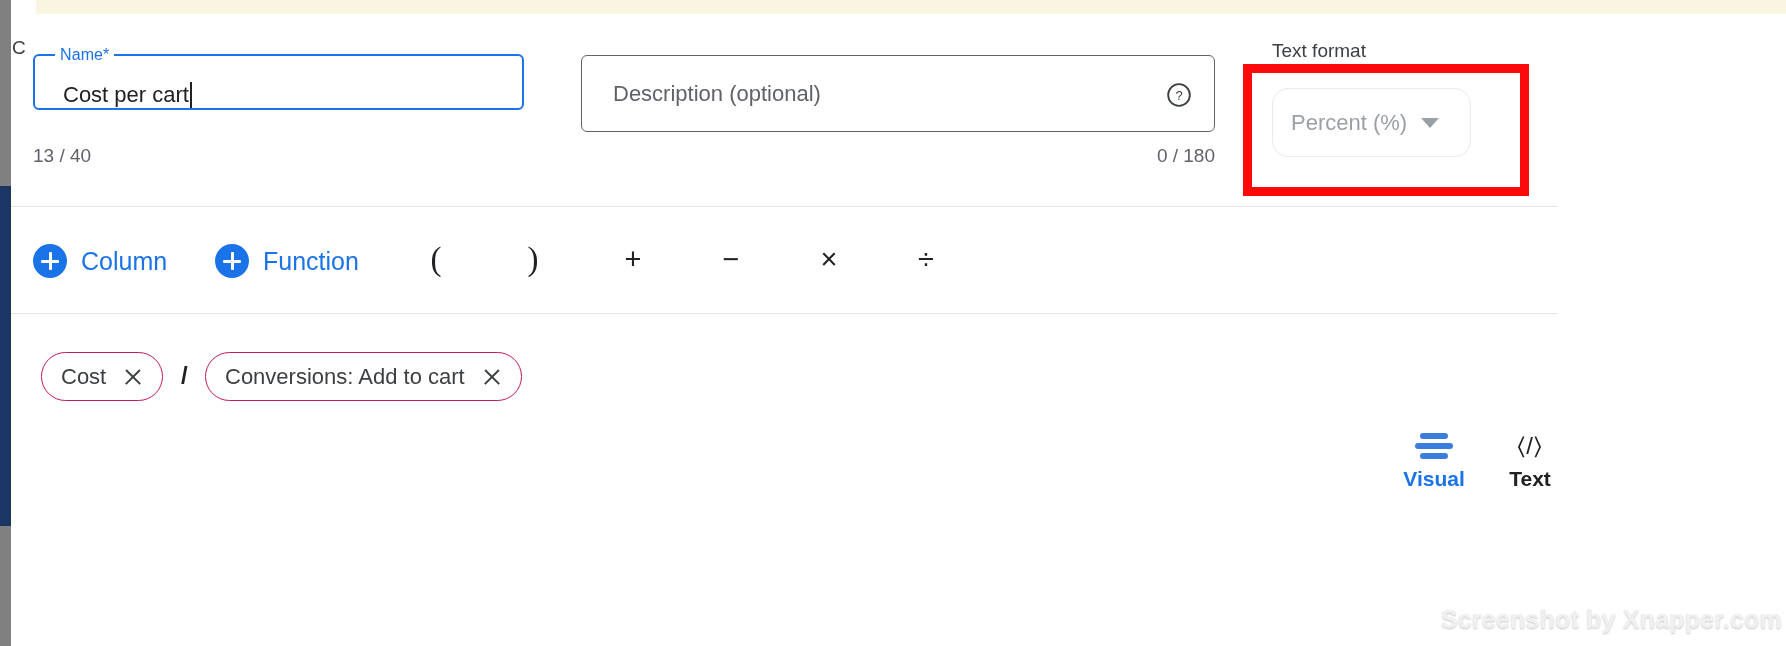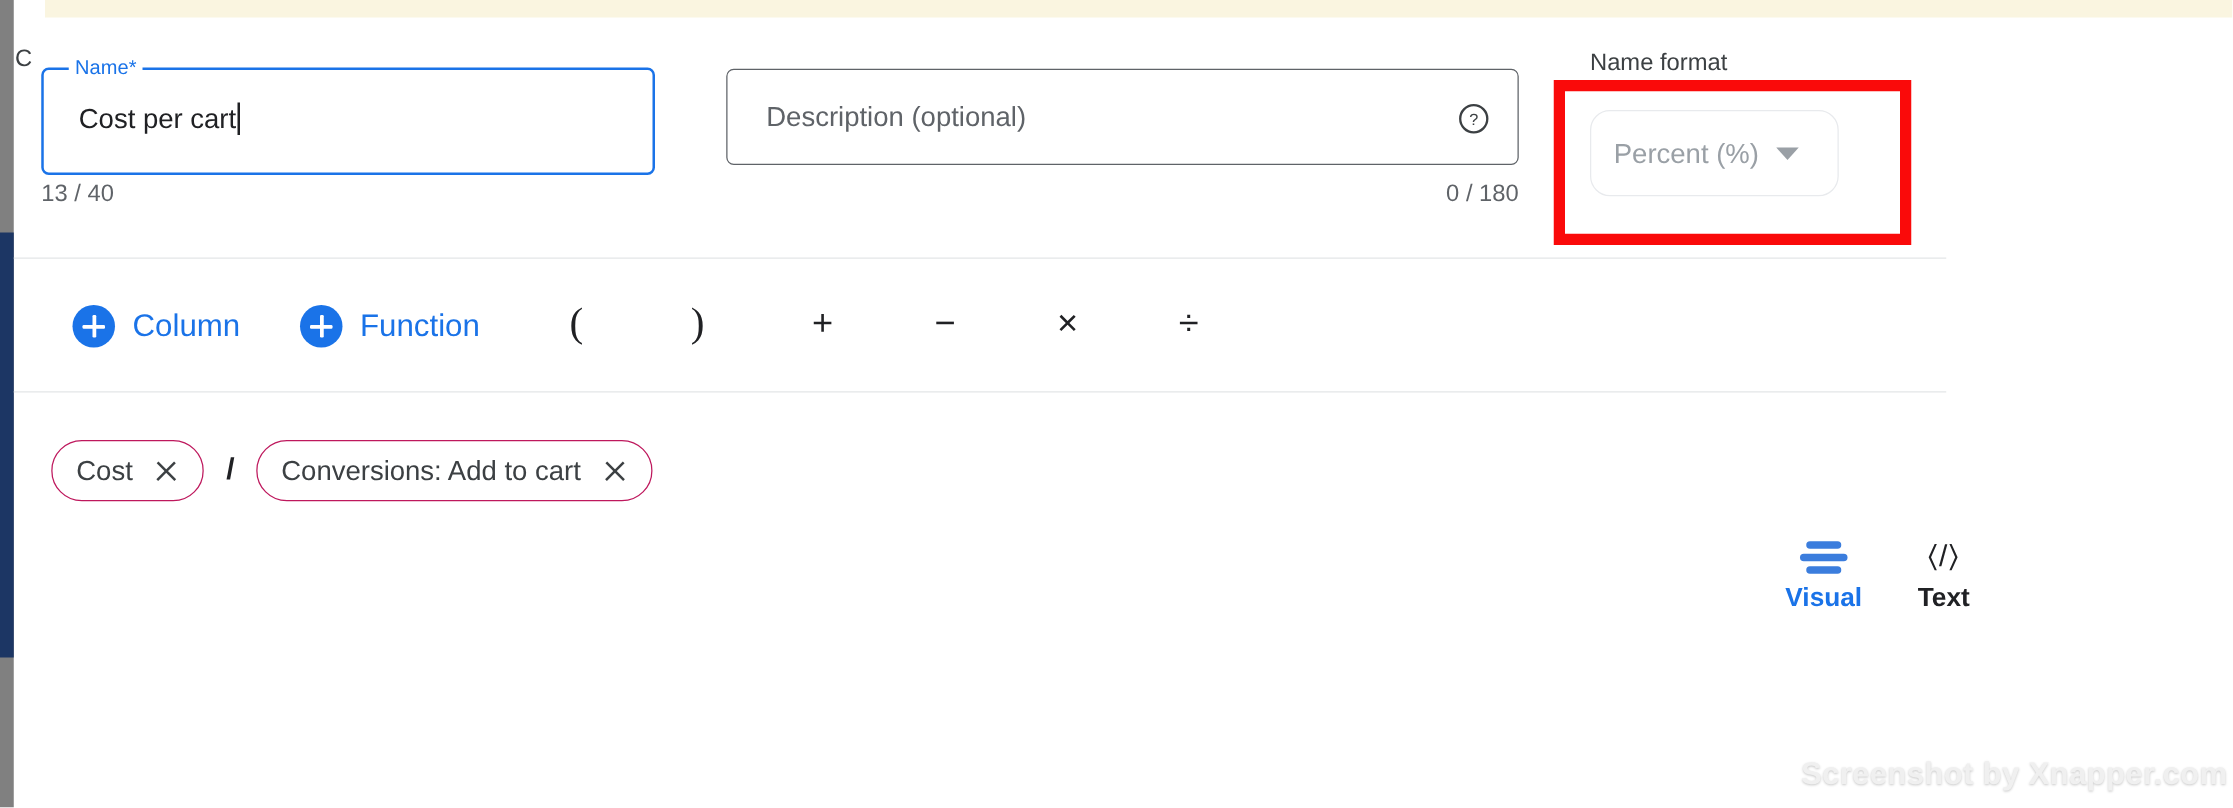--- a/index.html
+++ b/index.html
@@ -68,21 +68,21 @@
   .form-row {
     position: absolute;
     left: 0; top: 28px;
     width: 1786px; height: 150px;
   }
 
   
   .name-field {
     position: absolute;
     left: 33px; top: 26px;
-    width: 491px; height: 86px;
+    width: 491px; height: 56px;
     border: 2px solid #1a73e8;
     border-radius: 6px;
     background: #ffffff;
   }
   .name-legend {
     position: absolute;
     left: 20px; top: -11px;
     padding: 0 5px;
     background: #ffffff;
     color: #1a73e8;
@@ -196,21 +196,21 @@
     width: 1546px; height: 1px;
     background: #e4e6e8;
   }
   .divider.d1 { top: 206px; }
   .divider.d2 { top: 313px; }
 
   
   .toolbar {
     position: absolute;
     left: 0; top: 207px;
-    width: 1558px; height: 106px; margin-left: 25px;
+    width: 1558px; height: 106px;
   }
   .tb-item {
     position: absolute;
     display: flex;
     align-items: center;
     height: 44px;
     top: 32px;
     white-space: nowrap;
   }
   .plus-circle {
@@ -384,21 +384,21 @@
       <div class="desc-placeholder">Description (optional)</div>
       <span class="help-icon">
         <svg width="26" height="26" viewBox="0 0 24 24" aria-hidden="true">
           <circle cx="12" cy="12" r="10" fill="none" stroke="#3c4043" stroke-width="1.7"></circle>
           <text x="12" y="16.6" text-anchor="middle" font-family="Liberation Sans, sans-serif" font-size="12" fill="#3c4043">?</text>
         </svg>
       </span>
     </div>
     <div class="desc-counter">0 / 180</div>
 
-    <div class="dataformat-label">Name format</div>
+    <div class="dataformat-label">Text format</div>
     <div class="dataformat-select">
       <span class="dataformat-value">Percent (%)</span>
       <span class="chevron-down"></span>
     </div>
     <div class="highlight-box"></div>
   </div>
 
   <div class="divider d1"></div>
   <div class="divider d2"></div>
 

